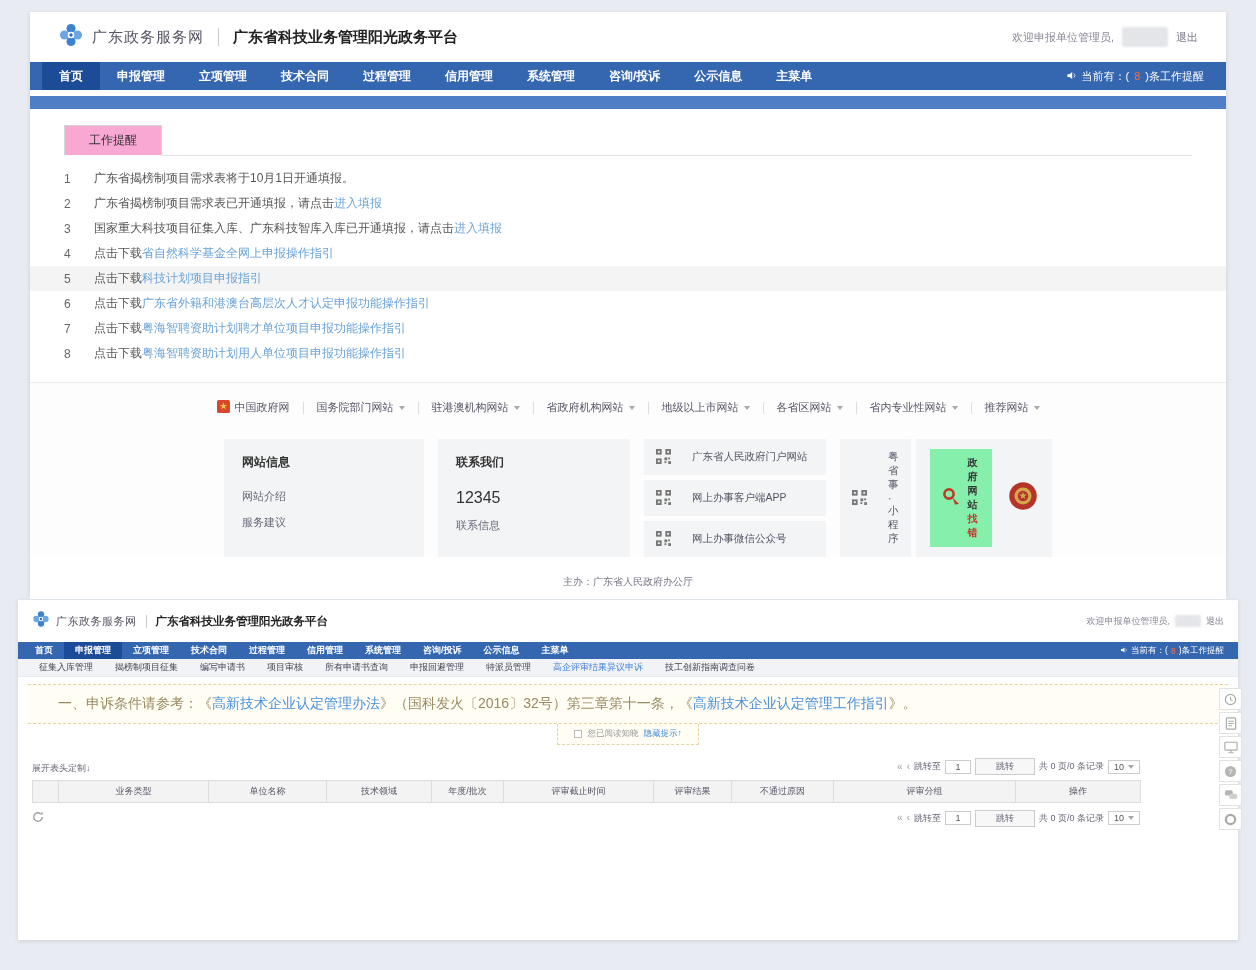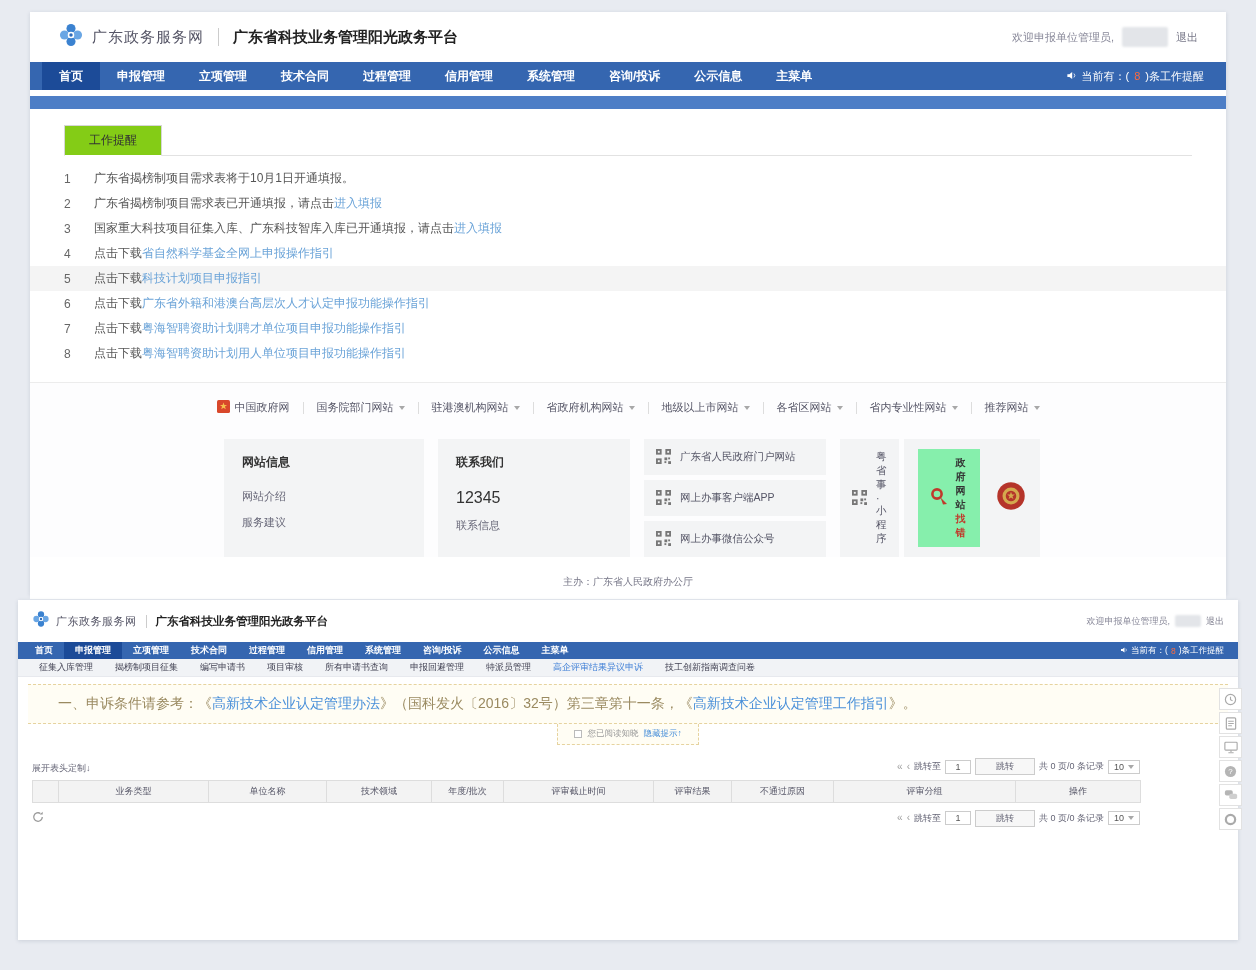--- a/index.html
+++ b/index.html
@@ -24,41 +24,41 @@
   .nav1{height:28px;background:#3566b0;display:flex;align-items:center;padding:0 12px;color:#fff}
   .ni{font-size:12px;font-weight:bold;padding:0 17px;line-height:28px;cursor:pointer;white-space:nowrap}
   .ni.active{background:#1c4b98}
   .nav-right{margin-left:auto;font-size:11px;display:flex;align-items:center;gap:5px;padding-right:10px;font-weight:normal}
   .count{color:#ff6a3d}
   .strip{height:13px;background:#4d7ec6;margin-top:6px}
 
   
   .content{padding:16px 34px 0}
   .tabrow{border-bottom:1px solid #e2e2e2}
-  .tab{display:inline-block;border:1px solid #d6d6d6;border-bottom:1px solid #fff;margin-bottom:-1px;background:#84cc16;padding:6px 24px;font-size:12px;color:#333;cursor:pointer}
+  .tab{display:inline-block;border:1px solid #d6d6d6;border-bottom:1px solid #fff;margin-bottom:-1px;background:#f9a8d4;padding:6px 24px;font-size:12px;color:#333;cursor:pointer}
   .list{padding:10px 0 0}
   .row{display:flex;align-items:center;height:25px;font-size:12px;color:#555}
   .row .no{width:30px;color:#666}
   .lnk{color:#6aa3d8;cursor:pointer}
   .row.hl{background:#f4f4f4;margin:0 -34px;padding:0 34px}
 
   
   .foot{margin-top:16px;border-top:1px solid #ececec;background:#fdfdfe}
   .flinks{display:flex;align-items:center;justify-content:center;padding:17px 0 14px;font-size:11px;color:#556}
   .flink{display:flex;align-items:center;gap:5px;padding:0 13px;cursor:pointer;white-space:nowrap}
   .fsep{width:1px;height:12px;background:#ddd}
   .caret{width:0;height:0;border-left:3px solid transparent;border-right:3px solid transparent;border-top:4px solid #a8a8a8;display:inline-block}
   .fcols{display:flex;justify-content:center;gap:14px;margin-top:10px}
   .panel{background:#f3f4f5}
   .p-block{width:200px;padding:15px 18px;height:118px}
   .p-title{font-size:12px;font-weight:bold;color:#333;margin-bottom:18px}
   .p-link{font-size:11px;color:#667;margin-top:11px;cursor:pointer}
   .hotline{font-size:16px;color:#333;margin-top:12px}
   .qrcol{display:flex;flex-direction:column;gap:5px;width:182px}
-  .qrrow{background:#f3f4f5;display:flex;align-items:center;gap:9px;padding:0 12px;font-size:10.5px;color:#556;flex:1}
+  .qrrow{background:#f3f4f5;display:flex;align-items:center;gap:21px;padding:0 12px;font-size:10.5px;color:#556;flex:1}
   .rightcol{width:192px;display:flex;gap:5px}
   .badgepanel{background:#f3f4f5;flex:1;display:flex;align-items:center;gap:16px;padding:10px 14px}
   .findbox{background:#86efac;display:flex;align-items:center;gap:7px;padding:7px 11px;cursor:pointer}
   .ftxt .l1{font-size:10px;font-weight:bold;color:#333}
   .ftxt .l2{font-size:10px;font-weight:bold;color:#c0392b;letter-spacing:3px}
   .organizer{text-align:center;font-size:10px;color:#778;padding:18px 0 10px;background:#fff}
 
   
   .topbar2{display:flex;align-items:center;height:42px;padding:0 14px}
   .brand2{font-size:11px;color:#556;letter-spacing:.5px}

